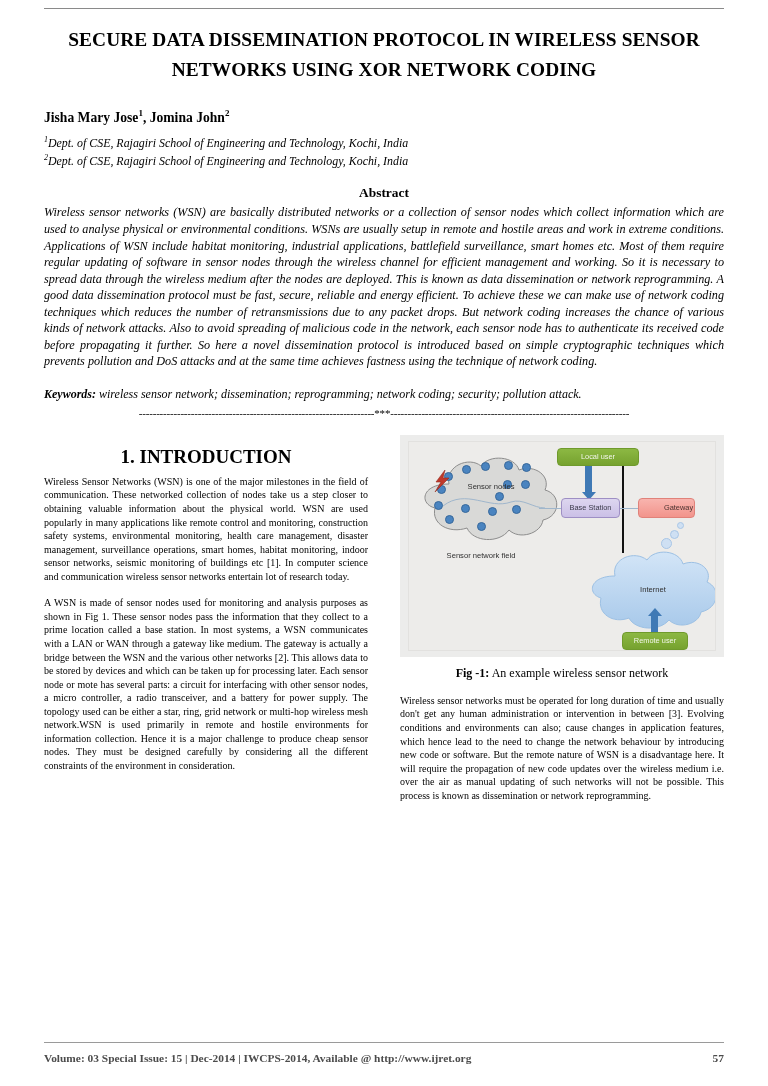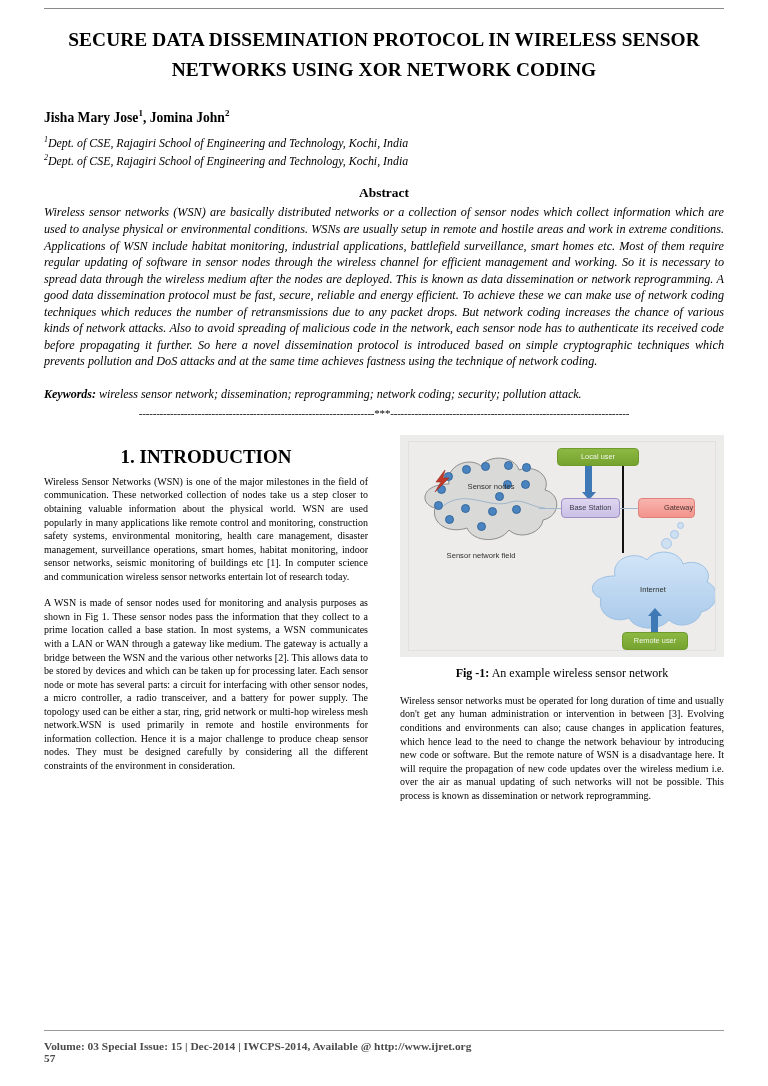--- a/index.html
+++ b/index.html
@@ -246,21 +246,20 @@
     border-top: 1.1px solid #9a9a9a;
     margin-bottom: 9px;
   }
   .footer-row {
     display: flex;
     justify-content: space-between;
     align-items: baseline;
     font-weight: bold;
     font-size: 11.4px;
     color: #4c4c4c;
-    flex-direction: column;
   }
 </style>
 </head>
 <body>
 
 <div class="page">
 
   <div class="rule-top"></div>
 
   <div class="title">SECURE DATA DISSEMINATION PROTOCOL IN WIRELESS SENSOR NETWORKS USING XOR NETWORK CODING</div>

